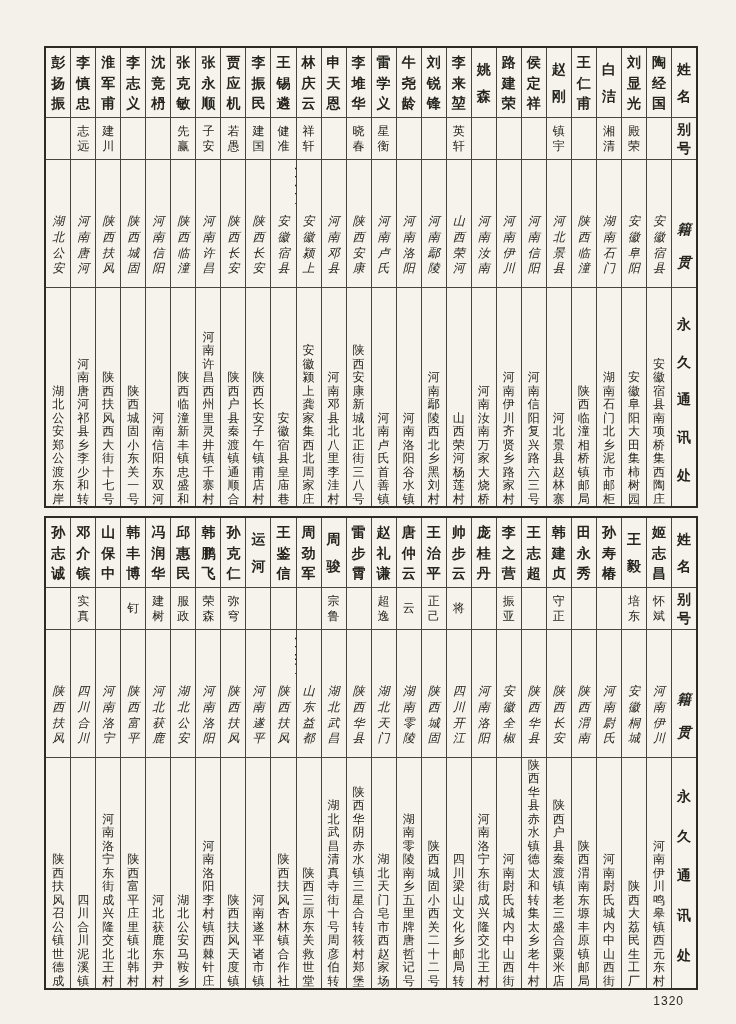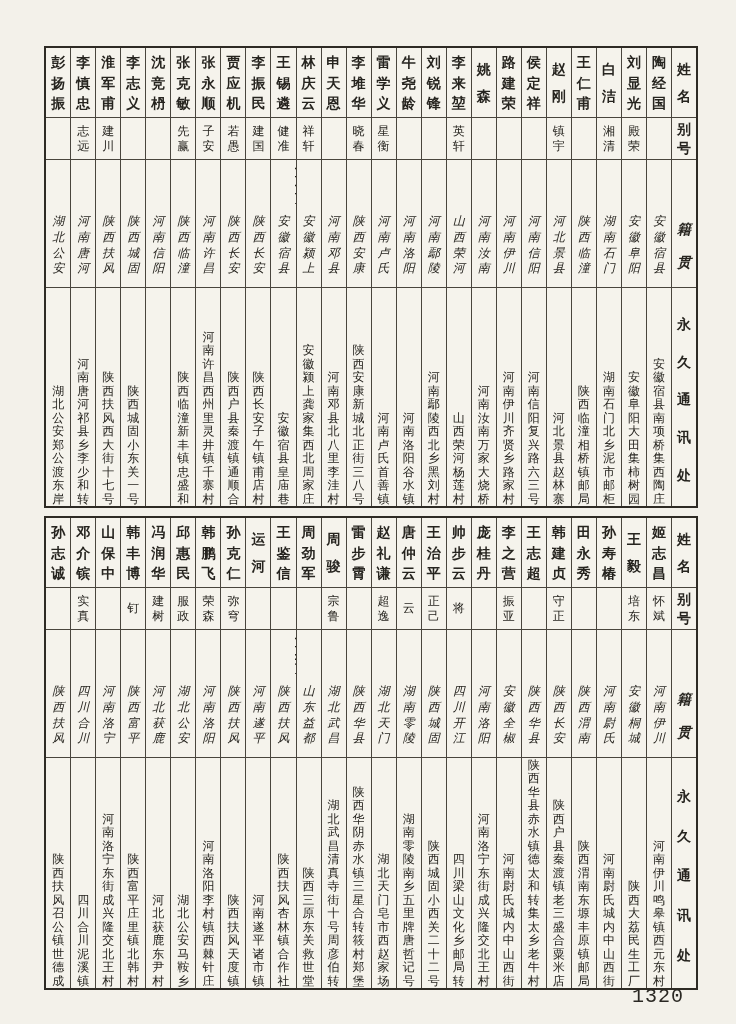--- a/index.html
+++ b/index.html
@@ -56,22 +56,22 @@
     width:15px;word-break:break-all;overflow-wrap:anywhere;
     text-align:center;margin:0 auto;
   }
   .alias-text{font-size:12px;line-height:1.2;}
   .age-text{font-size:13px;line-height:1.25;font-weight:600;}
   .native-text{font-size:12px;line-height:1.3;}
   .addr-text{font-size:12px;line-height:13.5px;width:14px;}
 
   .page-number{
     position:absolute;right:52px;bottom:16px;
-    font-family:Liberation Mono, monospace;
-    font-size:20px;letter-spacing:1px;color:#2a2823;
+    font-family:Liberation Sans, sans-serif;
+    font-size:12px;letter-spacing:1px;color:#2a2823;
   }
 </style>
 </head>
 <body>
 
 <div class="page">
   <div class="table-frame" id="table-top">
       <div class="col header-col">
         <div class="cell name">
           <div class="charstack hchars">
@@ -516,20 +516,23 @@
             <span class="char">枬</span>
           </div>
         </div>
         <div class="cell alias"></div>
         <div class="cell age">
           <div class="vstack age-text">二五</div>
         </div>
         <div class="cell native">
           <div class="vstack native-text">河南信阳</div>
         </div>
+        <div class="cell address">
+          <div class="vstack addr-text">河南信阳东双河</div>
+        </div>
       </div>
       <div class="col">
         <div class="cell name">
           <div class="charstack name-chars">
             <span class="char">李</span>
             <span class="char">志</span>
             <span class="char">义</span>
           </div>
         </div>
         <div class="cell alias"></div>

